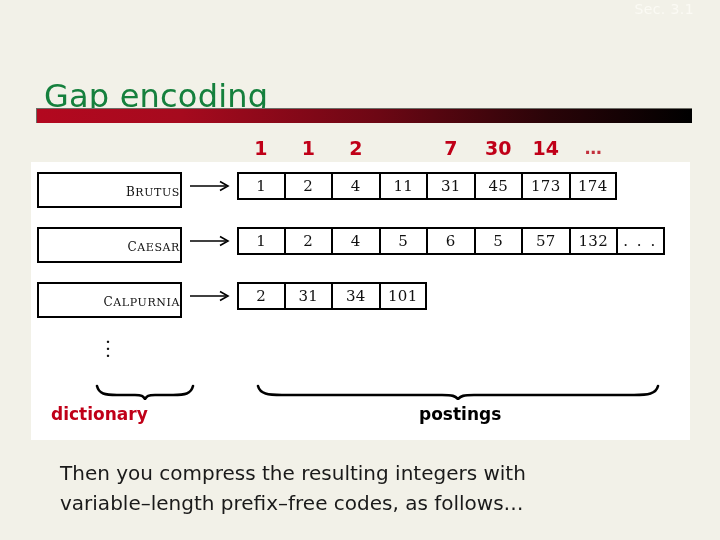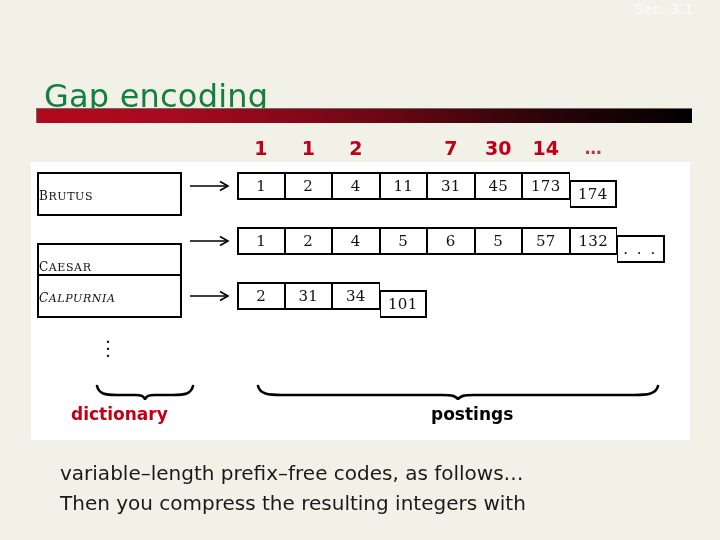--- a/index.html
+++ b/index.html
@@ -89,27 +89,27 @@
     width: 659px;
     height: 278px;
     background: #ffffff;
   }
 
   
   .term-box {
     position: absolute;
     left: 6px;
     width: 145px;
-    height: 44px;
+    height: 36px;
     border: 2px solid #000;
     box-sizing: border-box;
     background: #fff;
     display: flex;
     align-items: center;
-    justify-content: flex-start;
+    justify-content: flex-end;
   }
   .term-label {
     font-family: "DejaVu Serif", serif;
     font-size: 15px;
     color: #111;
     letter-spacing: 0.6px;
     font-variant: small-caps;
     text-transform: lowercase;
     white-space: nowrap;
   }
@@ -141,21 +141,21 @@
     background: #fff;
     font-family: "DejaVu Serif", serif;
     font-size: 15px;
     color: #111;
     display: flex;
     align-items: center;
     justify-content: center;
     letter-spacing: 0.3px;
   }
   .postings-row .post-cell:first-child { border-left-width: 2px; }
-  .postings-row .post-cell:last-child  { border-right-width: 2px; margin-top: 8px; }
+  .postings-row .post-cell:last-child  { border-right-width: 2px; }
   .post-cell.dots { letter-spacing: 2px; }
 
   
   #vdots {
     position: absolute;
     left: 72px;
     top: 176px;
     width: 10px;
     text-align: center;
     font-family: "DejaVu Serif", serif;
@@ -231,42 +231,42 @@
       <div class="post-cell">1</div>
       <div class="post-cell">2</div>
       <div class="post-cell">4</div>
       <div class="post-cell">11</div>
       <div class="post-cell">31</div>
       <div class="post-cell">45</div>
       <div class="post-cell">173</div>
       <div class="post-cell">174</div>
     </div>
 
-    <div class="term-box" style="top:81px;">
+    <div class="term-box" style="top:65px;">
       <span class="term-label">Caesar</span>
     </div>
     <div class="arrow" style="top:72px;">
       <svg width="42" height="14" viewBox="0 0 42 14">
         <line x1="0" y1="7" x2="36" y2="7" stroke="#000" stroke-width="1.6"></line>
         <polyline points="30,2.5 38,7 30,11.5" fill="none" stroke="#000" stroke-width="1.6"></polyline>
       </svg>
     </div>
     <div class="postings-row" style="top:65px;">
       <div class="post-cell">1</div>
       <div class="post-cell">2</div>
       <div class="post-cell">4</div>
       <div class="post-cell">5</div>
       <div class="post-cell">6</div>
       <div class="post-cell">5</div>
       <div class="post-cell">57</div>
       <div class="post-cell">132</div>
       <div class="post-cell dots">. . .</div>
     </div>
 
-    <div class="term-box" style="top:112px;font-style:italic;">
+    <div class="term-box" style="top:120px;">
       <span class="term-label">Calpurnia</span>
     </div>
     <div class="arrow" style="top:127px;">
       <svg width="42" height="14" viewBox="0 0 42 14">
         <line x1="0" y1="7" x2="36" y2="7" stroke="#000" stroke-width="1.6"></line>
         <polyline points="30,2.5 38,7 30,11.5" fill="none" stroke="#000" stroke-width="1.6"></polyline>
       </svg>
     </div>
     <div class="postings-row" style="top:120px;">
       <div class="post-cell">2</div>
@@ -279,29 +279,29 @@
       <span>·</span>
       <span>·</span>
       <span>·</span>
     </div>
 
     <div class="brace" style="left:64px; top:222px;">
       <svg width="100" height="16" viewBox="0 0 100 16">
         <path d="M2 2 C4 10, 10 11, 22 11 L40 11 C47 11, 48 12, 50 15 C52 12, 53 11, 60 11 L78 11 C90 11, 96 10, 98 2" fill="none" stroke="#000" stroke-width="2.6" stroke-linecap="round"></path>
       </svg>
     </div>
-    <div class="brace-label" id="dictionary-label" style="left:40px; top:242px;">dictionary</div>
+    <div class="brace-label" id="dictionary-label" style="left:20px; top:242px;">dictionary</div>
 
     <div class="brace" style="left:225px; top:222px;">
       <svg width="404" height="16" viewBox="0 0 404 16">
         <path d="M2 2 C4 10, 12 11, 26 11 L186 11 C197 11, 199 12, 202 15 C205 12, 207 11, 218 11 L378 11 C392 11, 400 10, 402 2" fill="none" stroke="#000" stroke-width="2.6" stroke-linecap="round"></path>
       </svg>
     </div>
-    <div class="brace-label" id="postings-label" style="left:400px; top:242px;">postings</div>
+    <div class="brace-label" id="postings-label" style="left:388px; top:242px;">postings</div>
 
   </div>
 
   <div id="body-text">
+    <span class="line">Then you compress the resulting integers with</span>
     <span class="line">variable–length prefix–free codes, as follows…</span>
-    <span class="line">Then you compress the resulting integers with</span>
   </div>
 
 </div>
 
 </body></html>

